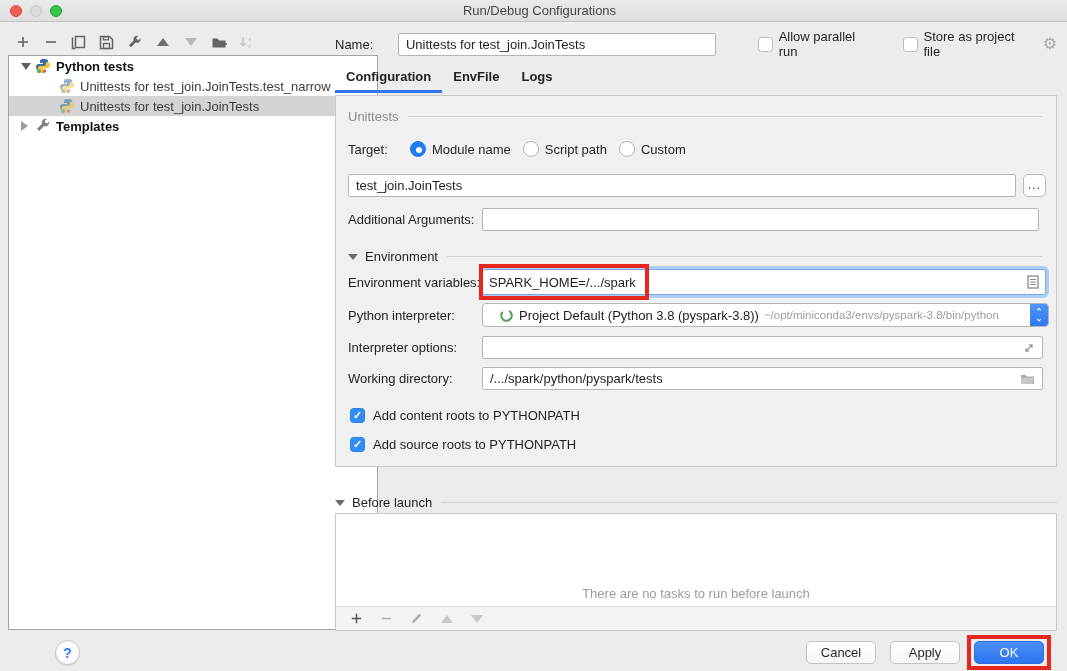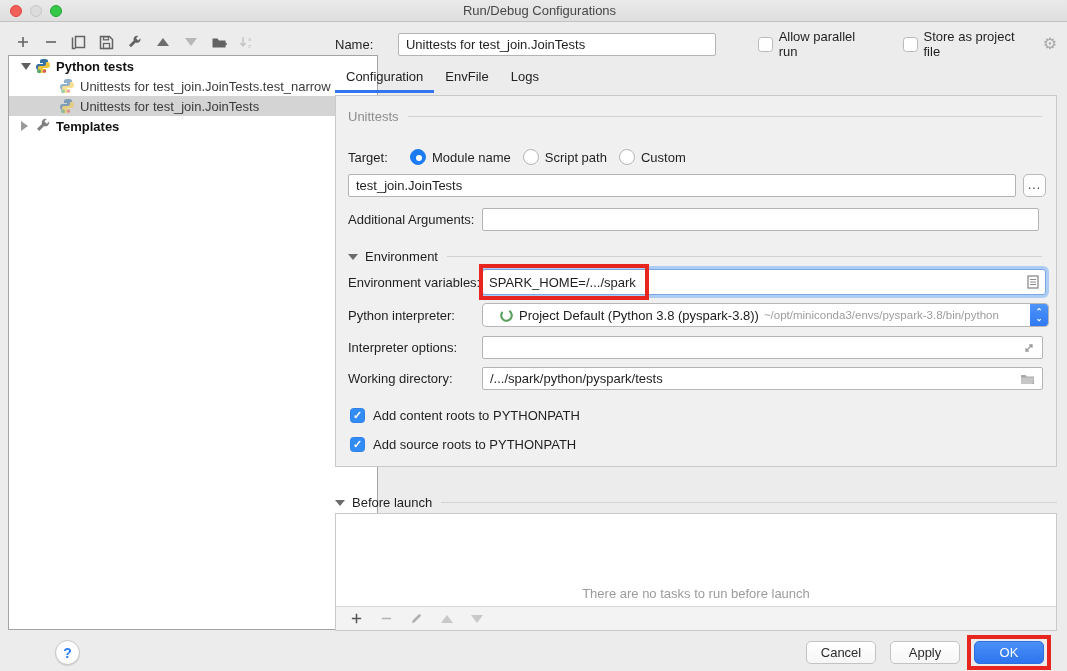--- a/index.html
+++ b/index.html
@@ -44,21 +44,21 @@
   .input { background:#fff; border:1px solid #b4b4b4; border-radius:2px; height:23px;
     font-family:"Liberation Sans",sans-serif; font-size:13px; color:#1f1f1f; padding:0 7px; outline:none; }
   .name-input { width:318px; }
   .cbx { width:15px; height:15px; border-radius:3.5px; background:#fff; border:1px solid #b9b9b9; flex:0 0 auto; }
   .cbx.checked { background:#318cf5; border-color:#2c80e8; color:#fff; display:flex; align-items:center; justify-content:center; font-size:11px; font-weight:bold; }
   .cb-group { display:flex; align-items:center; gap:6px; }
   .gear { color:#a8a8a8; font-size:16px; line-height:16px; }
 
   
   .tabs { position:absolute; left:335px; top:63px; height:30px; display:flex; }
-  .tab { padding:6px 11px 8px 11px; color:#222; position:relative; }
+  .tab { padding:6px 11px 8px 11px; color:#222; position:relative;font-weight:bold; }
   .tab.active::after { content:""; position:absolute; left:0; right:0; bottom:0; height:3px; background:#3574f0; }
 
   
   .panel { position:absolute; left:335px; top:95px; width:722px; height:372px;
     background:#f0f0f0; border:1px solid #c9c9c9; }
   .sec-header { position:absolute; display:flex; align-items:center; width:694px; left:12px; }
   .sec-title { color:#8c8c8c; margin-right:9px; white-space:nowrap; }
   .sec-line { flex:1; height:1px; background:#d2d2d2; }
   .dis-tri { width:0; height:0; border-left:5px solid transparent; border-right:5px solid transparent; border-top:6px solid #6b6b6b; margin-right:7px; }
   .row { position:absolute; display:flex; align-items:center; }
@@ -223,21 +223,21 @@
     <div class="tab">Logs</div>
   </div>
 
   <div class="panel">
 
     <div class="sec-header" style="top:13px">
       <span class="sec-title">Unittests</span>
       <span class="sec-line"></span>
     </div>
 
-    <div class="row" style="left:12px; top:51px; height:20px">
+    <div class="row" style="left:12px; top:43px; height:20px">
       <span style="width:62px">Target:</span>
       <div class="radio-group">
         <span class="radio sel"></span>
         <span>Module name</span>
       </div>
       <div class="radio-group">
         <span class="radio"></span>
         <span>Script path</span>
       </div>
       <div class="radio-group">

